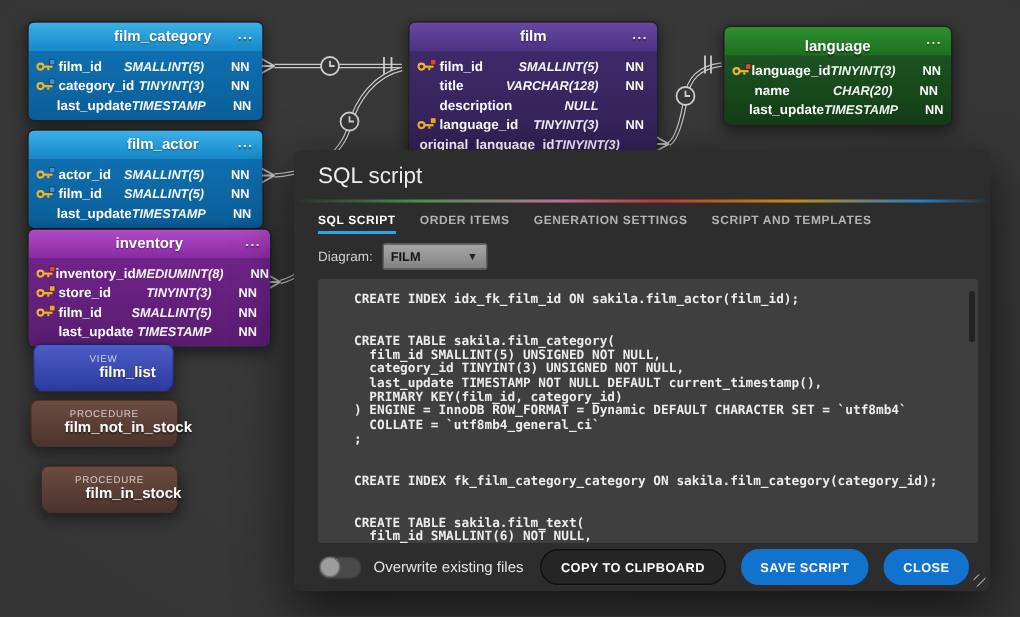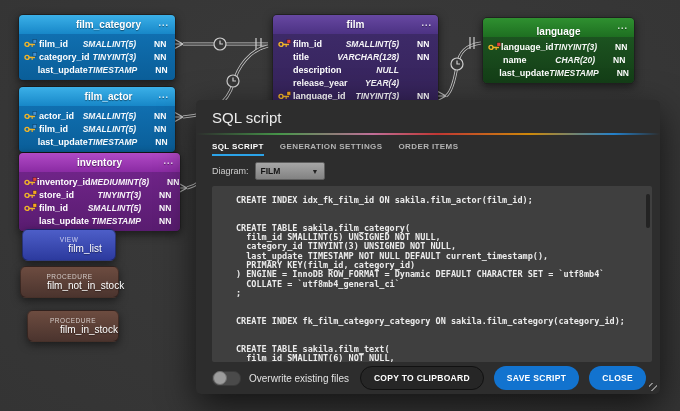--- a/index.html
+++ b/index.html
@@ -33,21 +33,21 @@
   .theme-violet .thead{background:linear-gradient(#6748a2,#4c3283);}
   .theme-violet .tbody{background:linear-gradient(#3d2a68,#332156);}
   .theme-green .thead{background:linear-gradient(#2f9030,#1e6f21);align-items:flex-end;}
   .theme-green .tbody{background:linear-gradient(#1c5320,#143e17);}
 
   
   .obj{position:absolute;z-index:2;height:30px;border-radius:6px;display:flex;flex-direction:column;
     align-items:center;justify-content:center;border:1px solid rgba(0,0,0,.35);
     box-shadow:0 3px 9px rgba(0,0,0,.5);}
   .obj .kind{font-size:6.5px;letter-spacing:.5px;color:#fff;opacity:.7;}
-  .obj .oname{font-size:10px;font-weight:normal;color:#fff;text-shadow:0 1px 1px rgba(0,0,0,.45);padding-left:32px;}
+  .obj .oname{font-size:10px;font-weight:bold;color:#fff;text-shadow:0 1px 1px rgba(0,0,0,.45);padding-left:32px;}
   .obj-view{background:linear-gradient(#4d5ec8,#2c3a9e);}
   .obj-procedure{background:linear-gradient(#6d4c40,#4b342e);}
 
   
   .dialog{position:absolute;left:196px;top:100px;width:464px;height:294px;z-index:5;
     background:#2d2d2d;border-radius:5px;box-shadow:0 12px 36px rgba(0,0,0,.65);}
   .dlg-title{padding:9px 16px 7px;font-size:15px;color:#ececec;}
   .rainbow{height:2px;background:linear-gradient(90deg,#2d2d2d 0%,#4caf50 18%,#e57fb3 38%,
     #e53935 52%,#f59f00 72%,#2196f3 90%,#2d2d2d 100%);opacity:.8;}
   .tabs{display:flex;align-items:stretch;padding:1px 16px 0;height:20px;}
@@ -280,26 +280,20 @@
       <span class="ctype">VARCHAR(128)</span>
       <span class="cnn">NN</span>
           </div>
           <div class="trow">
       <span class="keycell"></span>
             <span class="cname">description</span>
       <span class="ctype">NULL</span>
       <span class="cnn"></span>
           </div>
           <div class="trow">
-      <span class="keycell"></span>
-            <span class="cname">release_year</span>
-      <span class="ctype">YEAR(4)</span>
-      <span class="cnn"></span>
-          </div>
-          <div class="trow">
       <span class="keycell">
     <svg width="13" height="9">
                 <circle cx="3" cy="5.4" r="2" fill="none" stroke="#f0b429" stroke-width="1.4"></circle>
     <rect x="5" y="4.7" width="6" height="1.5" fill="#f0b429"></rect>
                 <rect x="7.5" y="6.2" width="1.4" height="1.6" fill="#f0b429"></rect>
     <rect x="9" y="0.6" width="3.6" height="3.6" fill="#f5a623" stroke="rgba(0,0,0,.45)" stroke-width="0.6"></rect>
               </svg>
             </span>
             <span class="cname">language_id</span>
       <span class="ctype">TINYINT(3)</span>
@@ -360,22 +354,23 @@
         <span class="kind">PROCEDURE</span>
     <span class="oname">film_in_stock</span>
       </div>
     </div>
 
   <div class="dialog">
     <div class="dlg-title">SQL script</div>
     <div class="rainbow"></div>
     <div class="tabs" id="tabs">
         <span class="tab active">SQL SCRIPT</span>
+        <span class="tab">ORDER ITEMS</span>
         <span class="tab">GENERATION SETTINGS</span>
-        <span class="tab">ORDER ITEMS</span>
+        <span class="tab">SCRIPT AND TEMPLATES</span>
       </div>
     <div class="diagram-row">
       <span class="diagram-label">Diagram:</span>
       <div class="select">
         <span>FILM</span>
         <span class="arrow">▼</span>
       </div>
     </div>
     <div class="code">
       <pre id="sql">CREATE INDEX idx_fk_film_id ON sakila.film_actor(film_id);

